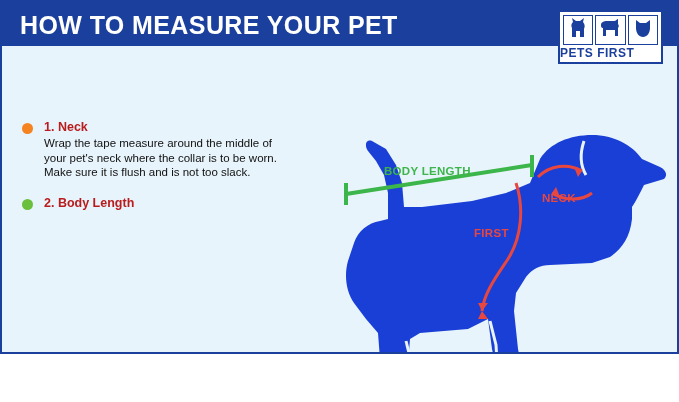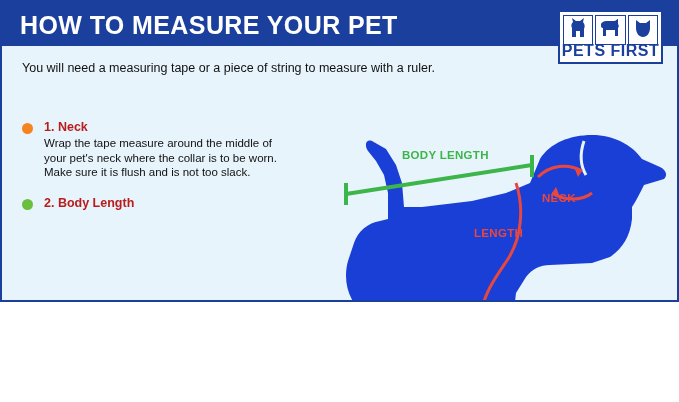--- a/index.html
+++ b/index.html
@@ -6,21 +6,21 @@
     margin: 0;
     padding: 0;
     background: #ffffff;
   }
   body {
     font-family: "Liberation Sans", sans-serif;
   }
   .page {
     position: relative;
     width: 679px;
-    height: 302px;
+    height: 354px;
     background: #e8f4fb;
     border: 2px solid #1b3f9c;
     box-sizing: border-box;
     overflow: hidden;
   }
   
   .header {
     position: absolute;
     left: 0;
     top: 0;
@@ -64,23 +64,22 @@
     border: 1.5px solid #1b3f9c;
     position: relative;
     box-sizing: border-box;
     background: #ffffff;
   }
   .logo-brand {
     position: absolute;
     left: 0;
     right: 0;
     bottom: 2px;
-    text-align: center;
     color: #1b3f9c;
-    font-size: 16px;
+    font-size: 12px;
     font-weight: bold;
     letter-spacing: 0.5px;
   }
   .pet-glyph {
     position: absolute;
     left: 50%;
     top: 50%;
     transform: translate(-50%, -50%);
   }
   
@@ -134,21 +133,21 @@
   }
   .diagram svg {
     display: block;
   }
   .lbl {
     position: absolute;
     font-size: 11.5px;
     font-weight: bold;
     letter-spacing: 0.3px;
   }
-  .lbl-body { left: 92px; top: 52px; color: #3cb54a; margin-left: 18px; }
+  .lbl-body { left: 92px; top: 68px; color: #3cb54a; }
   .lbl-neck { left: 250px; top: 95px; color: #e8473f; }
   .lbl-chest { left: 182px; top: 130px; color: #e8473f; }
 </style>
 </head>
 <body>
 
 <div class="page">
 
   <div class="header">
     <div class="header-title">HOW TO MEASURE YOUR PET</div>
@@ -175,21 +174,20 @@
           <svg width="22" height="24" viewBox="0 0 22 24">
             <path d="M4 4 L4 12 C4 17 7 21 11 21 C15 21 18 17 18 12 L18 4 L14 7 L8 7 Z" fill="#1b3f9c"></path>
           </svg>
         </span>
       </div>
     </div>
     <div class="logo-brand">PETS FIRST</div>
   </div>
 
   <div class="intro">
-    <div>You will need a measuring tape or a piece of string to measure with a ruler.</div>
   </div>
 
   <div class="steps">
 
     <div class="step">
       <span class="bullet" style="background:#f5831f"></span>
       <div class="step-title">1. Neck</div>
       <div class="step-body">Wrap the tape measure around the middle of your pet's neck where the collar is to be worn. Make sure it is flush and is not too slack.</div>
     </div>
 
@@ -280,16 +278,16 @@
 
       <g>
         <path d="M224,86 C232,110 230,140 216,162 C204,180 192,196 190,214" fill="none" stroke="#e8473f" stroke-width="3"></path>
         <path d="M190,214 L196,206 L186,206 Z" fill="#e8473f"></path>
         <path d="M190,214 L186,222 L196,222 Z" fill="#e8473f"></path>
       </g>
     </svg>
 
     <div class="lbl lbl-body">BODY LENGTH</div>
     <div class="lbl lbl-neck">NECK</div>
-    <div class="lbl lbl-chest">LENGTH</div>
+    <div class="lbl lbl-chest">FIRST</div>
   </div>
 
 </div>
 
 </body></html>

